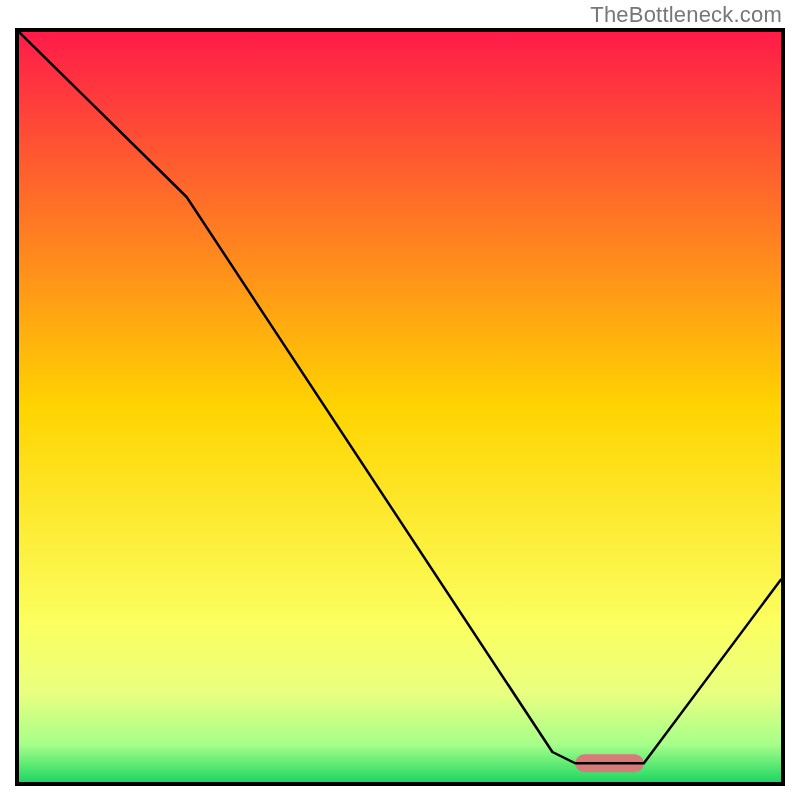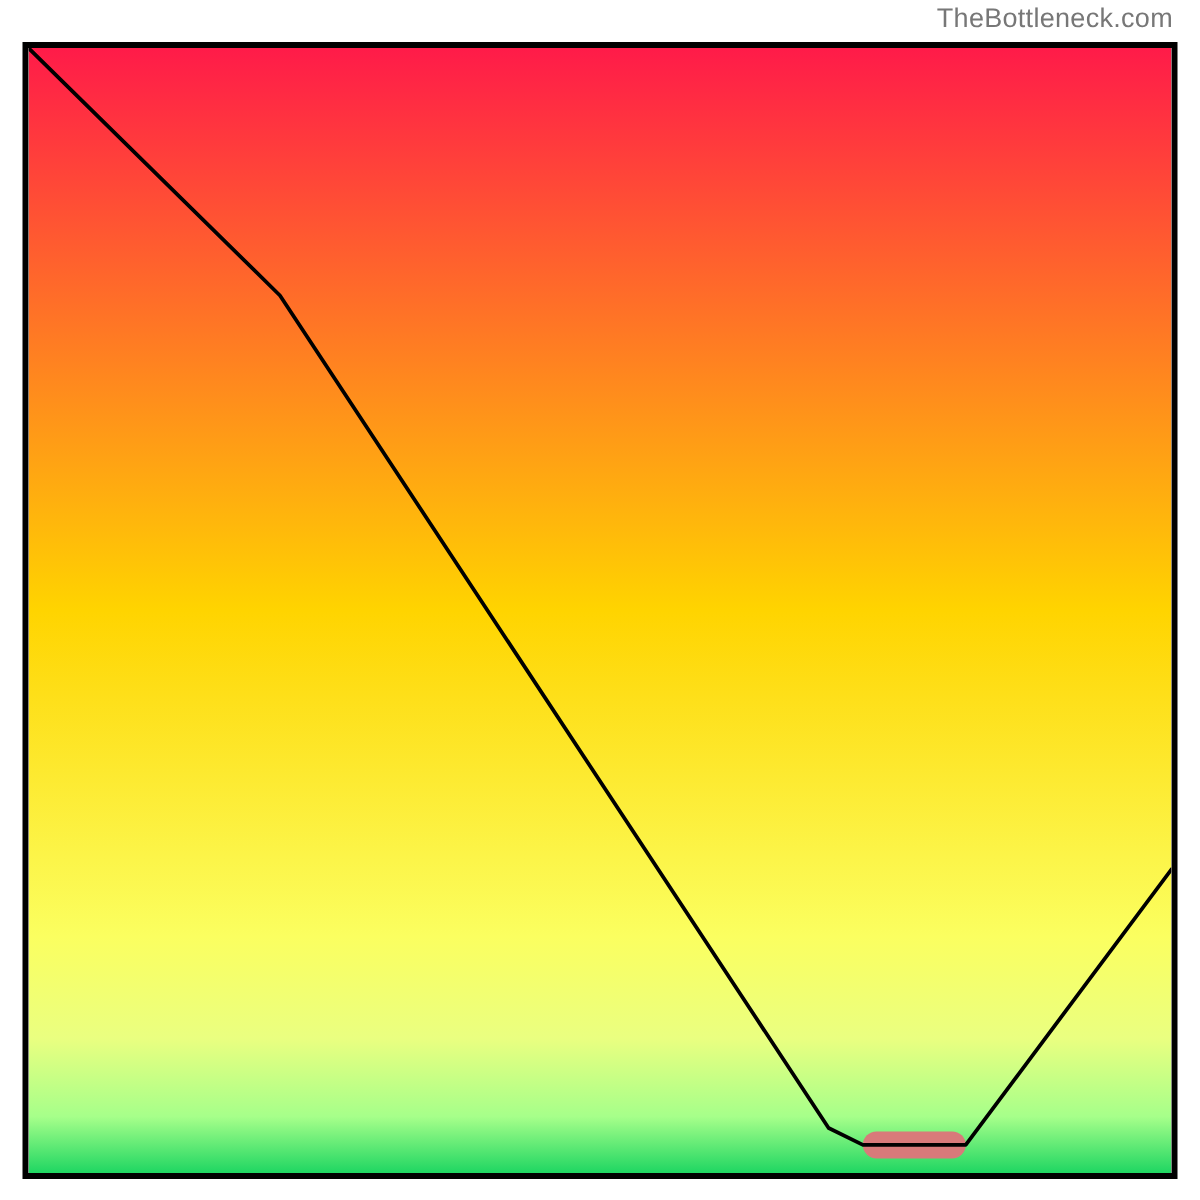--- a/index.html
+++ b/index.html
@@ -14,21 +14,21 @@
   .frame {
     position: relative;
     width: 800px;
     height: 800px;
   }
   .watermark {
     position: absolute;
     top: 2px;
     right: 18px;
     color: #777;
-    font-size: 18px;
+    font-size: 22px;
     font-weight: normal;
     letter-spacing: 0.2px;
   }
   .plot-box {
     position: absolute;
     left: 15px;
     top: 28px;
     width: 770px;
     height: 758px;
     border: 4px solid #000;

